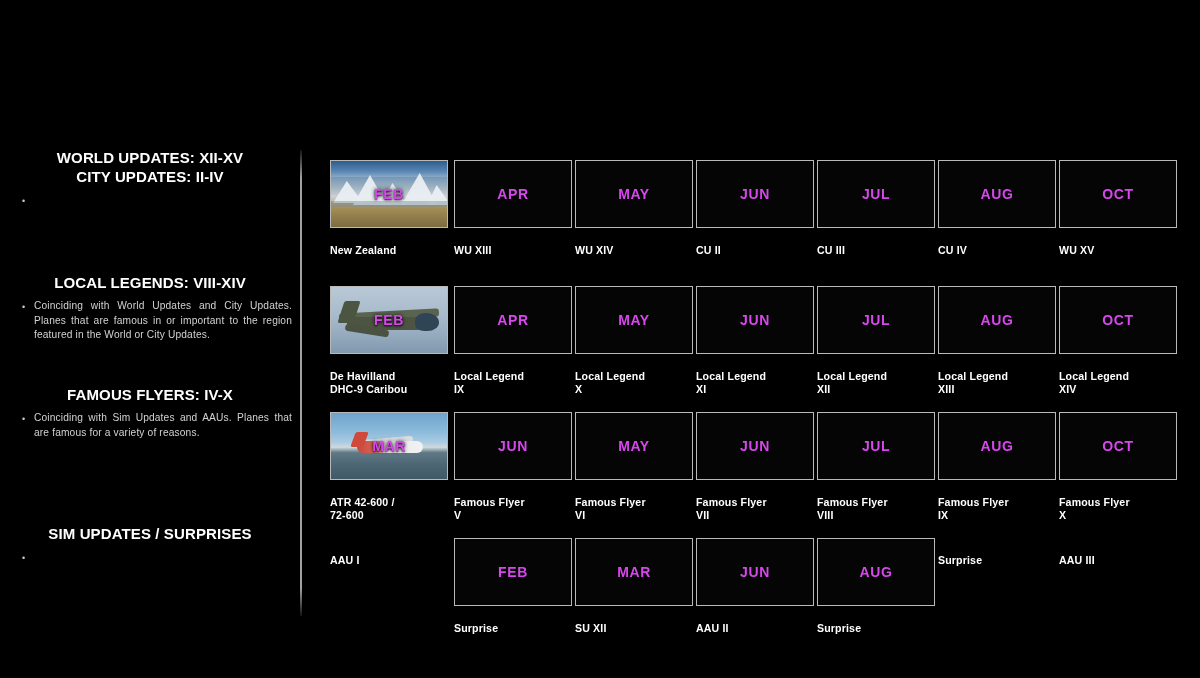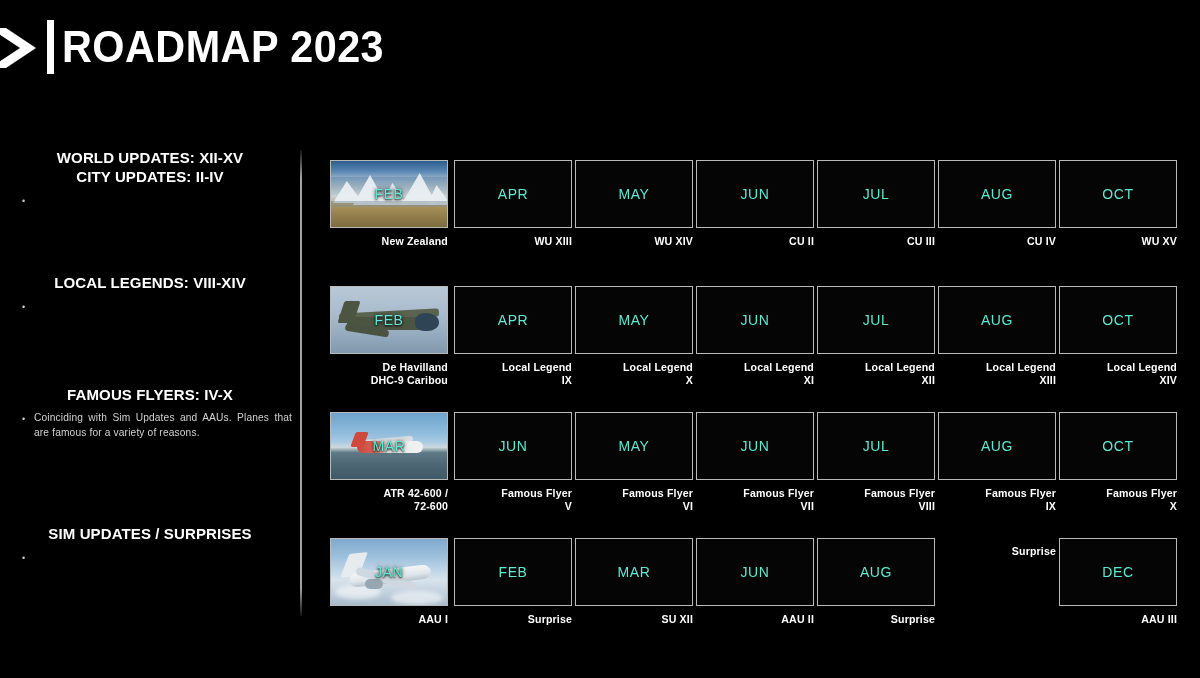--- a/index.html
+++ b/index.html
@@ -63,30 +63,30 @@
   .row { position:absolute; left:0; width:860px; }
   .cell { position:absolute; top:0; width:118px; }
   .box {
     width:118px; height:68px;
     border:1.4px solid #b9b9b9;
     background:#050505;
     display:flex; align-items:center; justify-content:center;
     position:relative; overflow:hidden;
   }
   .box .month {
-    color:#5eead4; font-weight:normal; font-size:14px;
+    color:#d946ef; font-weight:bold; font-size:14px;
     letter-spacing:0.6px;
     position:relative; z-index:3;
   }
   .box.photo .month {
     text-shadow:0 0 4px rgba(0,0,0,0.75), 0 1px 2px rgba(0,0,0,0.9);
     font-size:14px;
   }
   .caption {
-    margin-top:7px; text-align:right;
+    margin-top:16px; text-align:left;
     color:#ffffff; font-weight:bold; font-size:10.6px;
     line-height:13px; letter-spacing:0.15px;
   }
 
   
   .thumb { position:absolute; inset:0; z-index:1; }
 
   
   .ph-nz {
     background:
@@ -169,27 +169,20 @@
   .ph-jet .cloud {
     position:absolute; background:rgba(255,255,255,0.55); border-radius:50%;
     filter:blur(2px);
   }
 </style>
 </head>
 <body>
 
 <div class="page">
 
-  <div class="header">
-    <svg class="logo-chevron" viewBox="0 0 46 44">
-      <polygon points="-6,2 10,2 40,22 10,42 -6,42 24,22" fill="#ffffff"></polygon>
-    </svg>
-    <div class="logo-bar"></div>
-    <div class="logo-title">ROADMAP 2023</div>
-  </div>
 
   <div class="divider"></div>
 
   <div class="sidebar">
 
     <div class="sect" style="top:0px;">
       <div class="sect-heading">
         <div>WORLD UPDATES: XII-XV</div>
         <div>CITY UPDATES: II-IV</div>
       </div>
@@ -197,20 +190,21 @@
         <div class="bullet">•</div>
       </div>
     </div>
 
     <div class="sect" style="top:125px;">
       <div class="sect-heading">
         <div>LOCAL LEGENDS: VIII-XIV</div>
       </div>
       <div class="sect-body">
         <div class="bullet">•</div>
+        <div class="sect-text">Coinciding with World Updates and City Updates. Planes that are famous in or important to the region featured in the World or City Updates.</div>
       </div>
     </div>
 
     <div class="sect" style="top:237px;">
       <div class="sect-heading">
         <div>FAMOUS FLYERS: IV-X</div>
       </div>
       <div class="sect-body">
         <div class="bullet">•</div>
         <div class="sect-text">Coinciding with Sim Updates and AAUs. Planes that are famous for a variety of reasons.</div>
@@ -394,31 +388,20 @@
         <div class="box">
             <span class="month">OCT</span>
           </div>
         <div class="caption" style="white-space:pre-line;">Famous Flyer
 X</div>
       </div>
     </div>
 
     <div class="row" style="top:378px;">
       <div class="cell" style="left:0px;">
-        <div class="box photo">
-          <div class="thumb ph-jet">
-            <div class="cloud" style="left:4px;  top:46px; width:46px; height:14px;"></div>
-            <div class="cloud" style="left:60px; top:52px; width:52px; height:14px;"></div>
-            <div class="jtail"></div>
-              <div class="jfuse"></div>
-            <div class="jwing"></div>
-              <div class="jengine"></div>
-          </div>
-          <span class="month">JAN</span>
-        </div>
         <div class="caption">AAU I</div>
       </div>
       <div class="cell" style="left:124px;">
         <div class="box">
             <span class="month">FEB</span>
           </div>
         <div class="caption">Surprise</div>
       </div>
       <div class="cell" style="left:245px;">
         <div class="box">
@@ -435,21 +418,18 @@
       <div class="cell" style="left:487px;">
         <div class="box">
             <span class="month">AUG</span>
           </div>
         <div class="caption">Surprise</div>
       </div>
       <div class="cell" style="left:608px;">
         <div class="caption">Surprise</div>
       </div>
       <div class="cell" style="left:729px;">
-        <div class="box">
-            <span class="month">DEC</span>
-          </div>
         <div class="caption">AAU III</div>
       </div>
     </div>
 
   </div>
 </div>
 
 </body></html>

